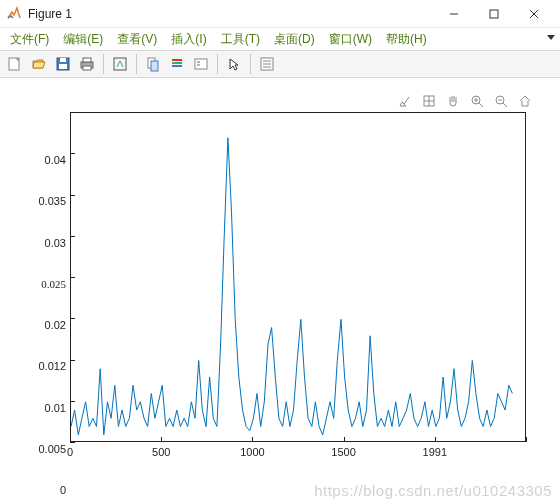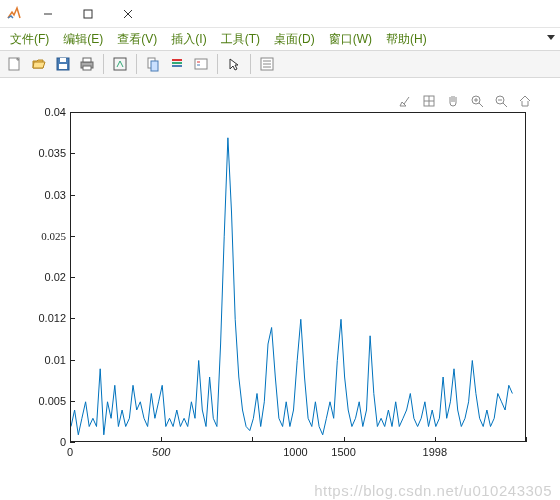--- a/index.html
+++ b/index.html
@@ -109,20 +109,21 @@
     background: #fff;
   }
   .ytick-label {
     position: absolute;
     right: 476px;
     font-size: 11px;
     color: #222;
     text-align: right;
     width: 44px;
     transform: translateY(-50%);
+    margin-top: 48px;
   }
   .xtick-label {
     position: absolute;
     top: 338px;
     font-size: 11px;
     color: #222;
     transform: translateX(-50%);
   }
   .tick-mark-y {
     position: absolute;
@@ -152,20 +153,21 @@
 </head>
 <body>
 
 <div class="titlebar">
   <span class="app-icon">
     <svg viewBox="0 0 16 16" width="16" height="16">
       <path d="M2 12 L6 6 L8 9 L11 2 L14 12" fill="none" stroke="#e07b2e" stroke-width="1.5"></path>
       <path d="M2 12 L5 10 L7 12" fill="none" stroke="#4a7db5" stroke-width="1.5"></path>
     </svg>
   </span>
+  <span class="title-text">Figure 1</span>
   <div class="win-btns">
     <div class="win-btn">
       <svg width="10" height="10">
           <line x1="1" y1="5" x2="9" y2="5" stroke-width="1"></line>
         </svg>
     </div>
     <div class="win-btn">
       <svg width="10" height="10">
           <rect x="1" y="1" width="8" height="8" fill="none" stroke-width="1"></rect>
         </svg>
@@ -330,26 +332,26 @@
       <div class="ytick-label" style="top: 127.75px; font-family: Liberation Serif, serif;">0.025</div>
       <div class="tick-mark-y" style="top: 127.75px;"></div>
       <div class="ytick-label" style="top: 86.5px;">0.03</div>
       <div class="tick-mark-y" style="top: 86.5px;"></div>
       <div class="ytick-label" style="top: 45.25px;">0.035</div>
       <div class="tick-mark-y" style="top: 45.25px;"></div>
       <div class="ytick-label" style="top: 4px;">0.04</div>
       <div class="tick-mark-y" style="top: 4px;"></div>
       <div class="xtick-label" style="left: 52px;">0</div>
       <div class="tick-mark-x" style="left: 52px;"></div>
-      <div class="xtick-label" style="left: 143.2px; font-style: italic;">500</div>
+      <div class="xtick-label" style="left: 143.2px;">500</div>
       <div class="tick-mark-x" style="left: 143.2px;"></div>
-      <div class="xtick-label" style="left: 234.4px; margin-left: 43px;">1000</div>
+      <div class="xtick-label" style="left: 234.4px;">1000</div>
       <div class="tick-mark-x" style="left: 234.4px;"></div>
       <div class="xtick-label" style="left: 325.6px;">1500</div>
       <div class="tick-mark-x" style="left: 325.6px;"></div>
-      <div class="xtick-label" style="left: 416.8px;">1998</div>
+      <div class="xtick-label" style="left: 416.8px;">1991</div>
       <div class="tick-mark-x" style="left: 416.8px;"></div>
       <div class="xtick-label" style="left: 528px; margin-left: 36px;">2500</div>
       <div class="tick-mark-x" style="left: 508px;"></div>
     </div>
 
   <div class="watermark">https://blog.csdn.net/u010243305</div>
 </div>
 
 </body></html>

